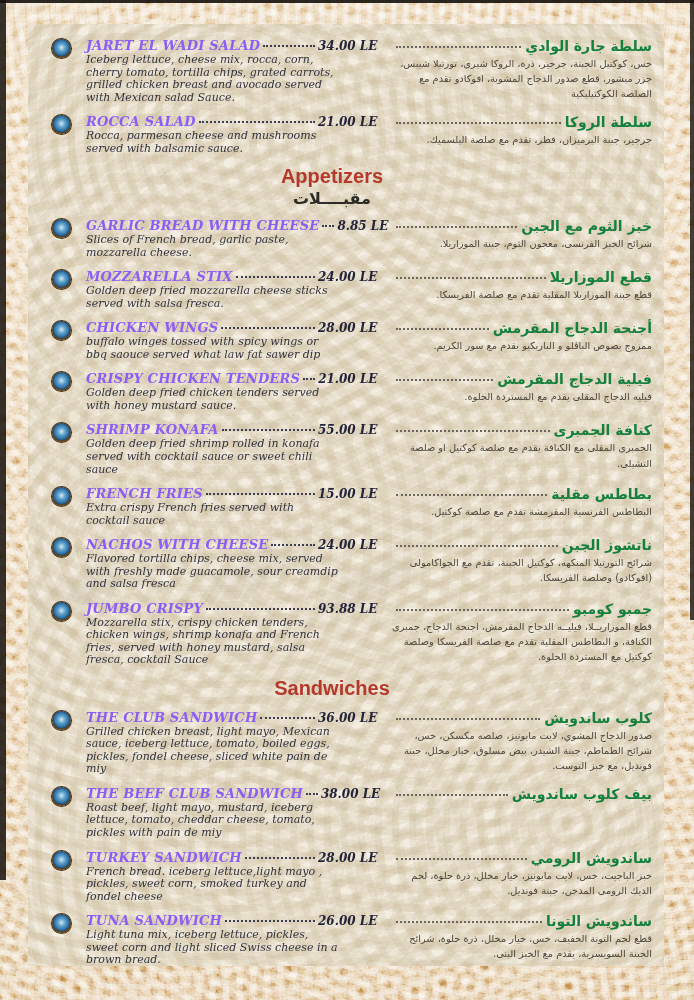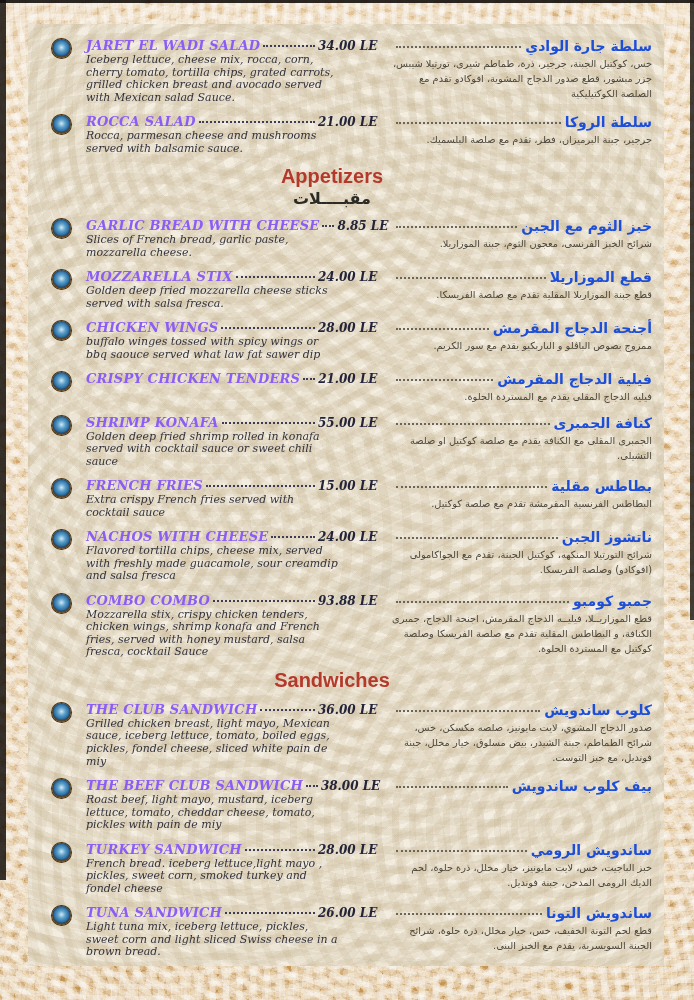--- a/index.html
+++ b/index.html
@@ -60,21 +60,21 @@
     box-shadow:0 0 0 1px #46300f, inset 0 0 2px rgba(0,0,0,.55);
   }
   .en-row{display:flex;align-items:baseline;}
   .en-name{font-style:italic;font-weight:700;font-size:13px;color:#8b5cf6;white-space:nowrap;letter-spacing:.2px;}
   .leader{flex:1;border-bottom:2px dotted #3c3d52;margin:0 3px;transform:translateY(-3px);min-width:12px;}
   .price{font-style:italic;font-weight:700;font-size:12px;color:#23243a;width:64px;white-space:nowrap;}
   .en-desc{font-style:italic;font-size:11px;line-height:1.14;color:#31323e;max-width:254px;margin-top:1px;}
 
   .ar-block{padding-top:0;}
   .ar-row{direction:rtl;display:flex;align-items:baseline;}
-  .ar-name{font-family:"DejaVu Sans",sans-serif;font-weight:700;font-size:14px;color:#1d4ed8;white-space:nowrap;}
+  .ar-name{font-family:"DejaVu Sans",sans-serif;font-weight:700;font-size:14px;color:#15803d;white-space:nowrap;}
   .ar-leader{flex:1;border-bottom:2px dotted #6a655c;margin:0 4px;transform:translateY(-3px);min-width:10px;}
   .ar-desc{direction:rtl;text-align:right;font-family:"DejaVu Sans",sans-serif;font-size:9.8px;line-height:1.55;color:#4c463b;margin-top:2px;}
 </style>
 </head>
 <body>
 
 <div class="edge edge-top"></div>
 <div class="edge edge-left"></div>
 <div class="edge edge-right"></div>
 
@@ -89,21 +89,21 @@
         <span class="leader"></span>
         <span class="price">34.00 LE</span>
       </div>
       <div class="en-desc">Iceberg lettuce, cheese mix, rocca, corn, cherry tomato, tortilla chips, grated carrots, grilled chicken breast and avocado served with Mexican salad Sauce.</div>
     </div>
     <div class="ar-block">
       <div class="ar-row">
         <span class="ar-name">سلطة جارة الوادي</span>
         <span class="ar-leader"></span>
       </div>
-      <div class="ar-desc">خس، كوكتيل الجبنة، جرجير، ذرة، طماطم شيرى، تورتيلا شيبس، جزر مبشور، قطع صدور الدجاج المشوية، افوكادو تقدم مع الصلصة الكوكتيليكية</div>
+      <div class="ar-desc">خس، كوكتيل الجبنة، جرجير، ذرة، الروكا شيرى، تورتيلا شيبس، جزر مبشور، قطع صدور الدجاج المشوية، افوكادو تقدم مع الصلصة الكوكتيليكية</div>
     </div>
   </div>
 
   <div class="item">
     <div class="medallion"></div>
     <div class="en-block">
       <div class="en-row">
         <span class="en-name">ROCCA SALAD</span>
         <span class="leader"></span>
         <span class="price">21.00 LE</span>
@@ -182,20 +182,21 @@
   </div>
 
   <div class="item">
     <div class="medallion"></div>
     <div class="en-block">
       <div class="en-row">
         <span class="en-name">CRISPY CHICKEN TENDERS</span>
         <span class="leader"></span>
         <span class="price">21.00 LE</span>
       </div>
+      <div class="en-desc">Golden deep fried chicken tenders served with honey mustard sauce.</div>
     </div>
     <div class="ar-block">
       <div class="ar-row">
         <span class="ar-name">فيلية الدجاج المقرمش</span>
         <span class="ar-leader"></span>
       </div>
       <div class="ar-desc">فيليه الدجاج المقلى يقدم مع المستردة الحلوة.</div>
     </div>
   </div>
 
@@ -253,21 +254,21 @@
         <span class="ar-leader"></span>
       </div>
       <div class="ar-desc">شرائح التورتيلا المنكهه، كوكتيل الجبنة، تقدم مع الجواكامولى (افوكادو) وصلصة الفريسكا.</div>
     </div>
   </div>
 
   <div class="item">
     <div class="medallion"></div>
     <div class="en-block">
       <div class="en-row">
-        <span class="en-name">COMBO COMBO</span>
+        <span class="en-name">JUMBO CRISPY</span>
         <span class="leader"></span>
         <span class="price">93.88 LE</span>
       </div>
       <div class="en-desc">Mozzarella stix, crispy chicken tenders, chicken wings, shrimp konafa and French fries, served with honey mustard, salsa fresca, cocktail Sauce</div>
     </div>
     <div class="ar-block">
       <div class="ar-row">
         <span class="ar-name">جمبو كومبو</span>
         <span class="ar-leader"></span>
       </div>

